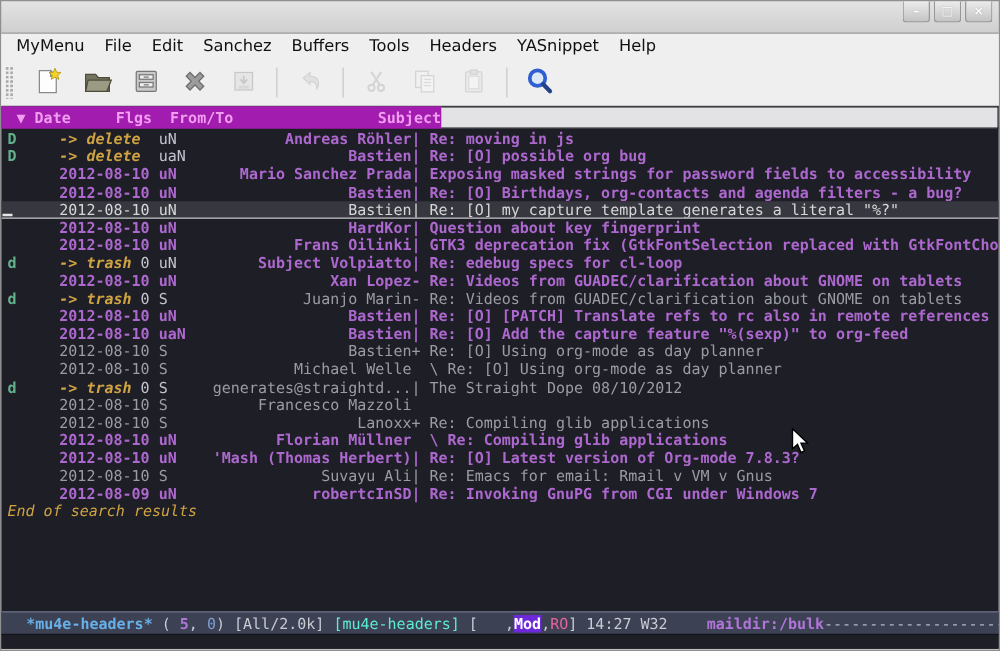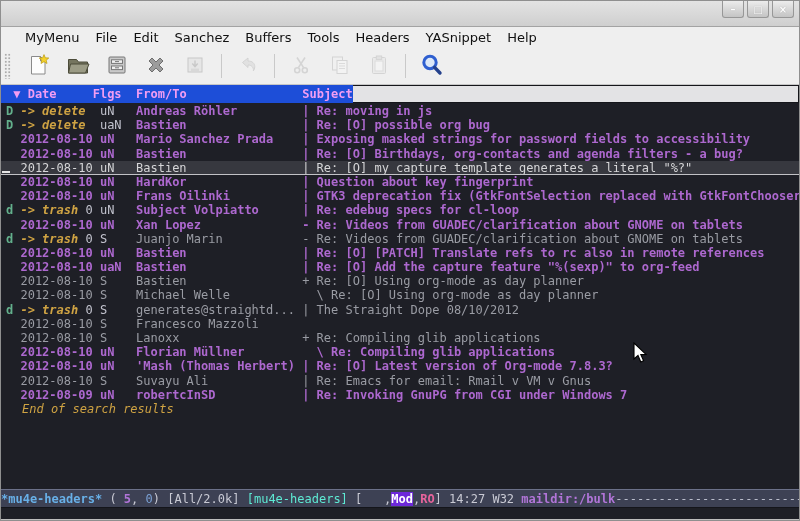--- a/index.html
+++ b/index.html
@@ -14,75 +14,75 @@
               border-bottom:1px solid #a3a3a3; display:flex; align-items:center; justify-content:center; }
   .title-text { font-size:13px; font-weight:bold; color:#151515; }
   .win-controls { position:absolute; right:5px; top:0; display:flex; gap:3px; }
   .win-btn { width:22px; height:17px; border:1px solid #979797; border-top:none; border-radius:0 0 3px 3px;
              background:linear-gradient(#ececec,#c4c4c4); color:#ffffff; font-size:10px; font-weight:bold;
              display:flex; align-items:center; justify-content:center; text-shadow:0 0 1px #999; cursor:default; }
 
   .chrome { background:#efefef; }
 
   
-  .menubar { height:21px; background:#efefef; display:flex; align-items:center; padding-left:16px; }
+  .menubar { height:21px; background:#efefef; display:flex; align-items:center; padding-left:4px; }
   .menu-item { font-size:13px; color:#111; padding:1px 8px; }
 
   
   .toolbar { height:37px; background:#efefef; border-bottom:1px solid #c6c6c6;
              display:flex; align-items:center; gap:13px; padding-left:3px; }
   .grip { width:7px; height:26px; margin-right:2px;
           background-image:radial-gradient(#ababab 1px, transparent 1.1px);
           background-size:3.5px 3.5px; }
   .tb-btn { width:26px; height:26px; display:flex; align-items:center; justify-content:center; background:transparent; border:none; }
   .tb-btn.disabled { opacity:0.38; }
   .tb-sep { width:1px; height:24px; background:#c9c9c9; }
 
   
   .emacs { height:434px; background:#1e1f26; display:flex; flex-direction:column;
            font-family:"DejaVu Sans Mono", monospace; }
 
   .header-band { height:18px; display:flex; align-items:stretch; }
-  .hl-dark { width:352px; background:#1d4ed8; color:#f29df2; font-weight:bold;
+  .hl-dark { width:352px; background:#a21caf; color:#f29df2; font-weight:bold;
              font-size:12px; line-height:18px; white-space:pre; padding-left:5px; overflow:hidden; }
   .hl-light { flex:1; background:#e3e3e5; border:1px solid #15161b; border-left:none; margin:0; }
 
   .rows-area { flex:1; overflow:hidden; padding-top:1px; }
 
   .hrow { position:relative; display:flex; height:14.2px; line-height:14.2px;
           font-size:12px; padding-left:5px; white-space:pre; }
   .hrow.unread { color:#ad68cf; font-weight:bold; }
   .hrow.read   { color:#9a9ca4; }
   .hrow.current{ color:#d6d6d8; background:#37383f; border-bottom:1px solid #c2c2c6; }
   .cmark  { width:2ch;  color:#63b08c; font-weight:bold; }
-  .cdate  { width:11ch; white-space:pre; overflow:hidden; }
+  .cdate  { width:11ch; white-space:pre; overflow:hidden;margin-left:27px; }
   .cflags { width:5ch;  white-space:pre; overflow:hidden; }
-  .cfrom  { width:23ch; white-space:pre; overflow:hidden; }
+  .cfrom  { width:23ch; white-space:pre; overflow:hidden;text-align:right; }
   .csub   { flex:1;     white-space:pre; overflow:hidden; }
   .action { color:#cfa343; font-style:italic; font-weight:bold; }
   .extra  { color:#c2c3ce; font-weight:normal; }
   .dimflags { color:#c2c3ce; font-weight:normal; }
   .current .cmark, .current .action, .current .extra, .current .dimflags { color:#d6d6d8; font-style:normal; }
   .cursor-dash { position:absolute; left:1px; bottom:1px; width:8px; height:2px; background:#e6e6e6; }
 
   .footer-line { height:14.2px; line-height:14.2px; font-size:12px; padding-left:5px;
-                 color:#cfa343; font-style:italic; white-space:pre;margin-left:16px; }
+                 color:#cfa343; font-style:italic; white-space:pre; }
 
   
   .modeline { height:19px; background:#3d4154; border-top:1px solid #6b7089; border-bottom:1px solid #14151b;
-              display:flex; align-items:center; padding-left:0; font-size:12px; white-space:pre; overflow:hidden; }
+              display:flex; align-items:center; padding-left:20px; font-size:12px; white-space:pre; overflow:hidden; }
   .ml-buffer { color:#68b0e8; font-weight:bold; }
   .ml-plain  { color:#c9cad4; }
   .ml-violet { color:#b175d8; font-weight:bold; }
   .ml-blue2  { color:#7aa0d4; }
   .ml-tan    { color:#5eead4; }
   .ml-teal   { color:#57a899;margin-top:44px; }
   .ml-mod    { color:#ffffff; background:#6d28d9; font-weight:bold; }
-  .ml-pink   { color:#e8649c; font-weight:bold; }
-  .ml-vbold  { color:#b175d8; font-weight:bold; }
+  .ml-pink   { color:#e8649c; font-weight:normal; }
+  .ml-vbold  { color:#b175d8; font-weight:bold;margin-left:24px; }
   .ml-dashes { color:#b9bccb; }
 
   .echo-area { height:11px; background:#1e1f26; }
 
   .mouse-cursor { position:absolute; left:632px; top:341px; z-index:50; pointer-events:none; }
 </style>
 </head>
 <body>
 
 <div class="frame">

